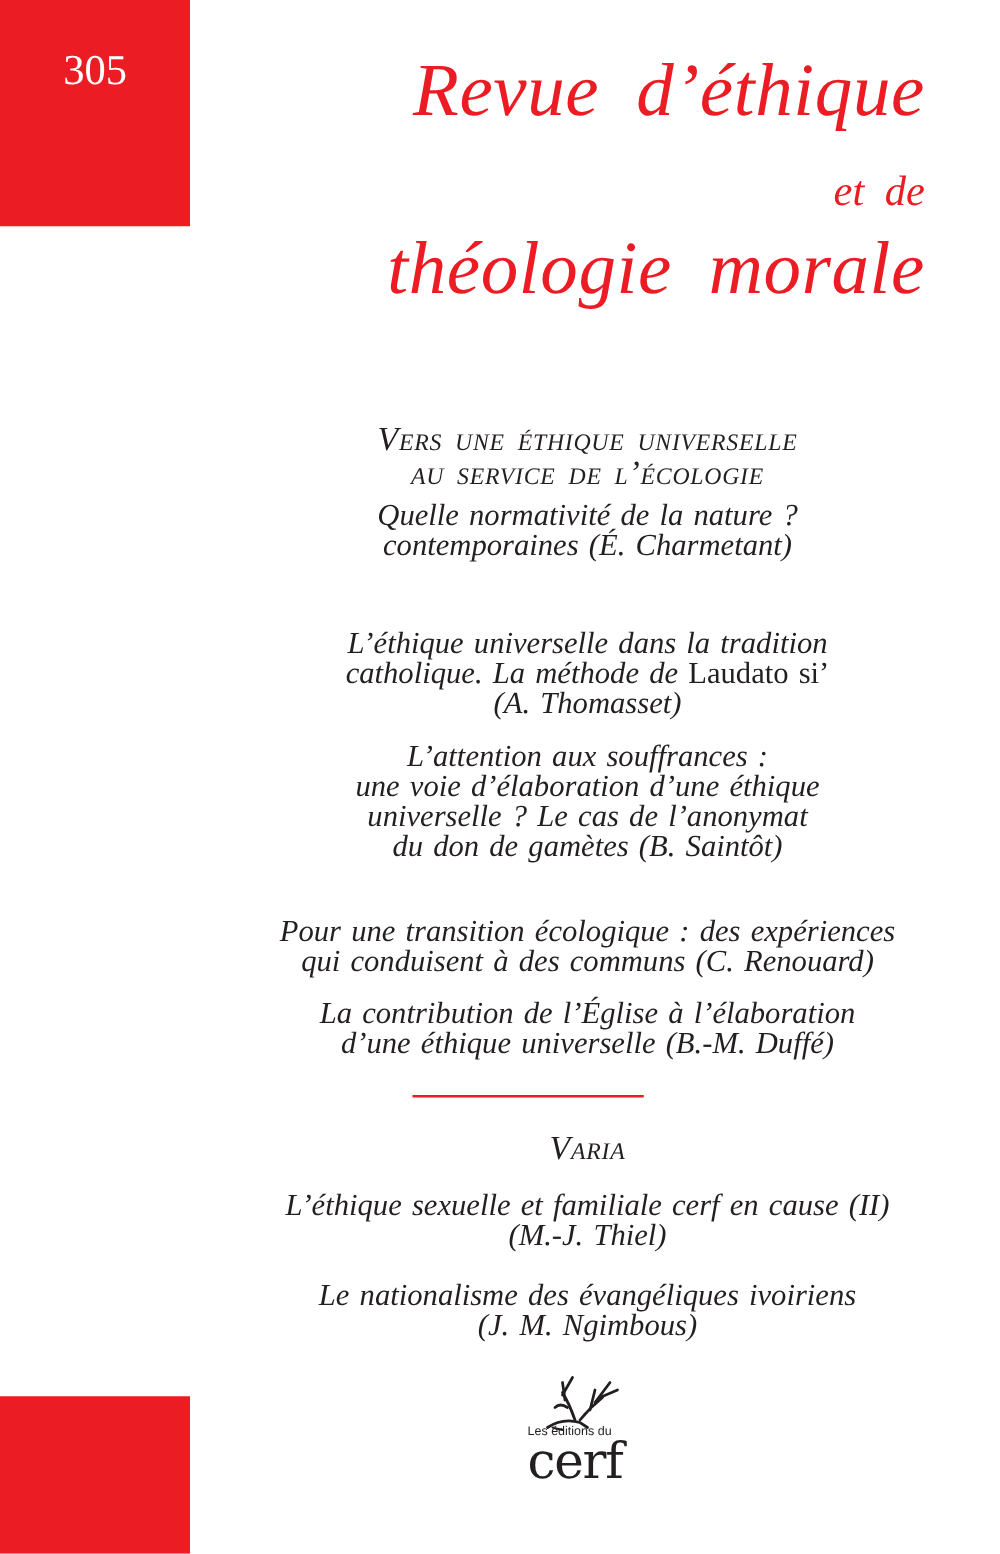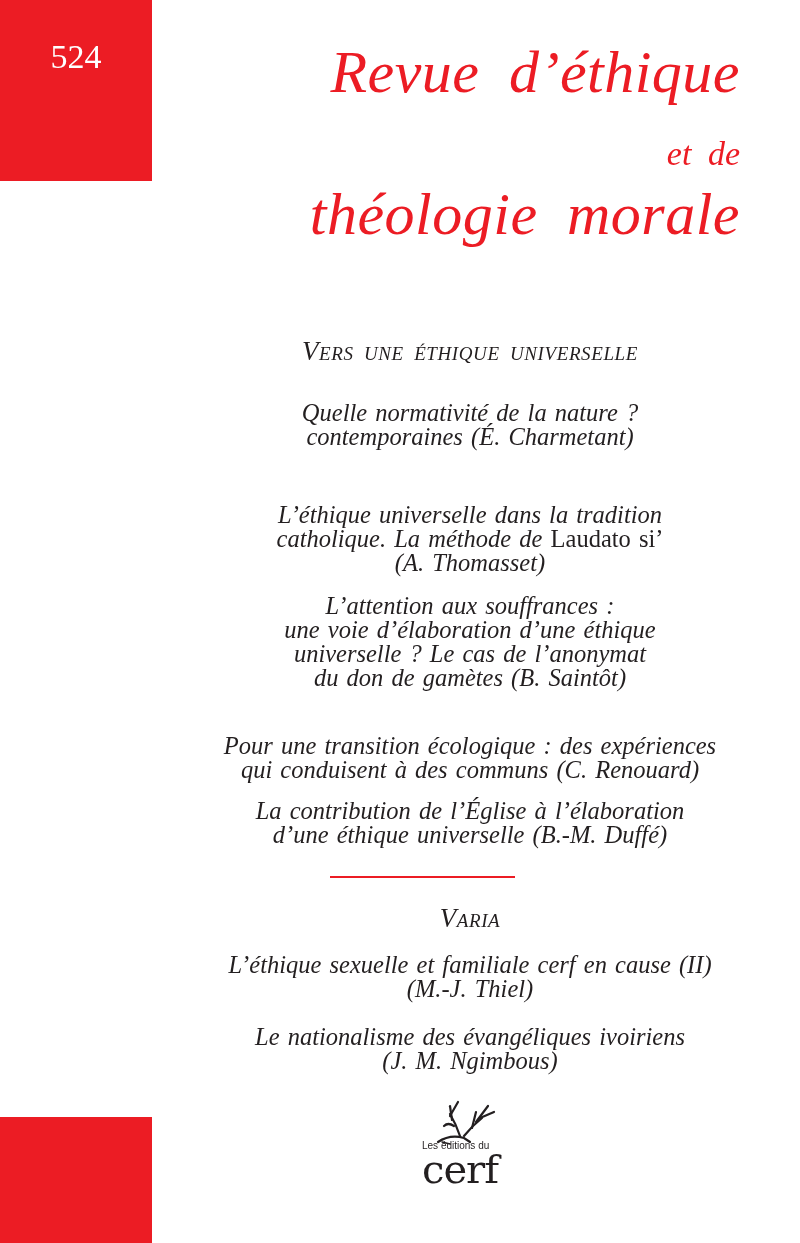--- a/index.html
+++ b/index.html
@@ -61,29 +61,30 @@
     }
     #publisher-name {
       position: absolute; left: 2px; top: 48px; font-size: 40px; color: #231f20;
       letter-spacing: -1px; font-family: "DejaVu Serif", serif;
     }
   </style>
 </head>
 <body>
 
 <div class="red-box" id="issue-box">
-  <div id="issue-number">524</div>
+  <div id="issue-number">305</div>
 </div>
 
 <div class="title" id="title-line1">Revue  d’éthique</div>
 <div class="title" id="title-line2">et  de</div>
 <div class="title" id="title-line3">théologie  morale</div>
 
 <div class="toc section-head" id="section-main">
   <div>Vers une éthique universelle</div>
+  <div>au service de l’écologie</div>
 </div>
 
 <div class="toc entry" id="entry-1">
   <div>Quelle normativité de la nature ?</div>
   <div>contemporaines (É. Charmetant)</div>
 </div>
 
 <div class="toc entry" id="entry-2">
   <div>L’éthique universelle dans la tradition</div>
   <div><span>catholique. La méthode de </span><span class="upright">Laudato si’</span></div>

